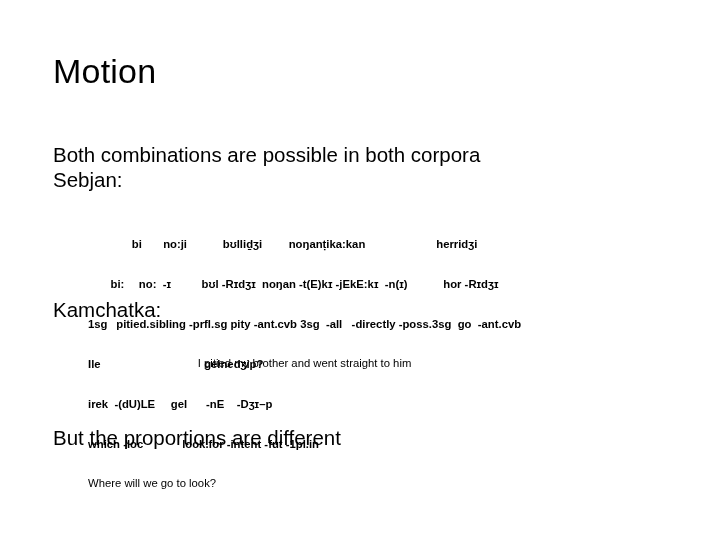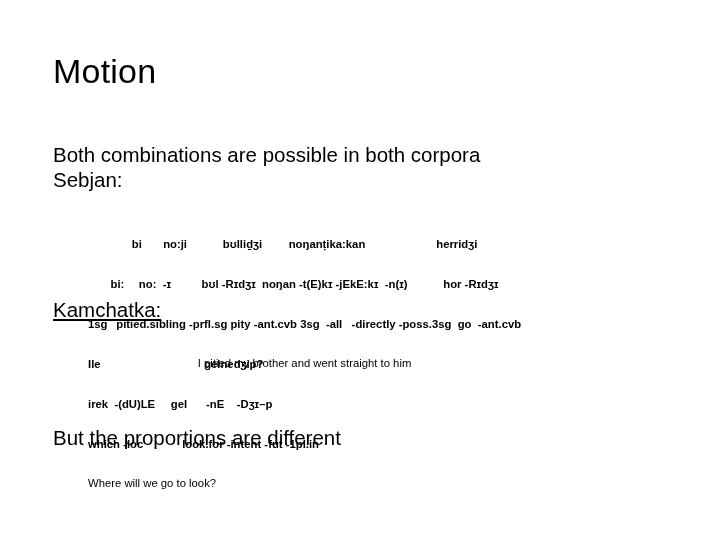--- a/index.html
+++ b/index.html
@@ -36,21 +36,21 @@
   
   .body-line {
     position: absolute;
     font-size: 20.5px;
     font-weight: 400;
     line-height: 1.0;
     white-space: nowrap;
   }
   #line-both      { left: 53px; top: 145px; }
   #line-sebjan    { left: 53px; top: 170px; text-align: center; }
-  #line-kamchatka { left: 53px; top: 300px; text-decoration: underline; }
+  #line-kamchatka { left: 53px; top: 300px; }
   #line-proportions { left: 53px; top: 428px; }
 
   
   .gloss-block {
     position: absolute;
     font-size: 11.3px;
     line-height: 13.2px;
     white-space: pre;
   }
   #gloss-sebjan { left: 88px; top: 212px; text-align: center; }

